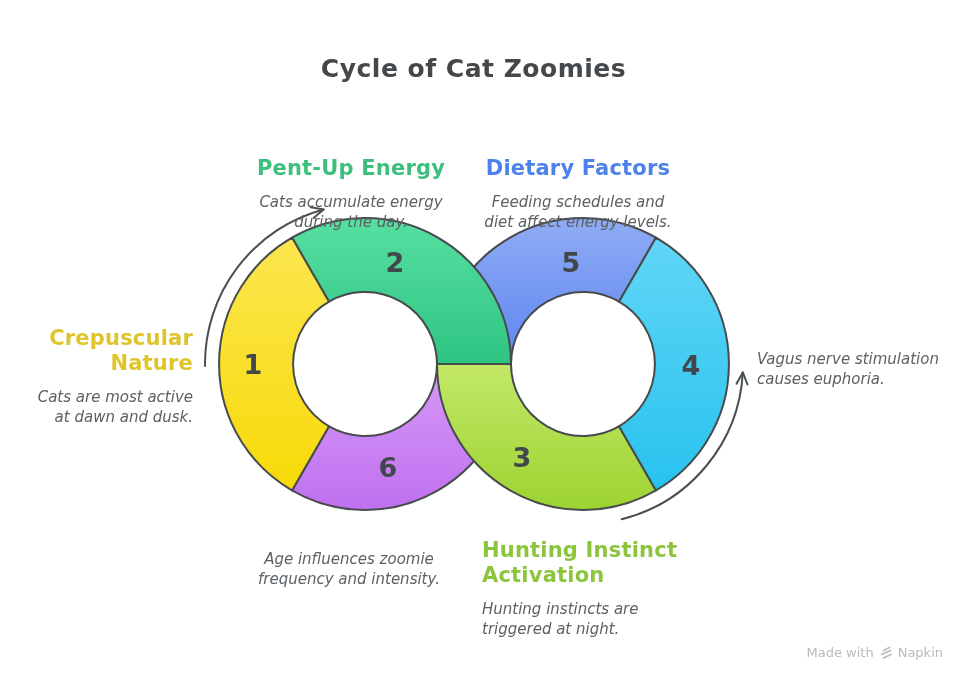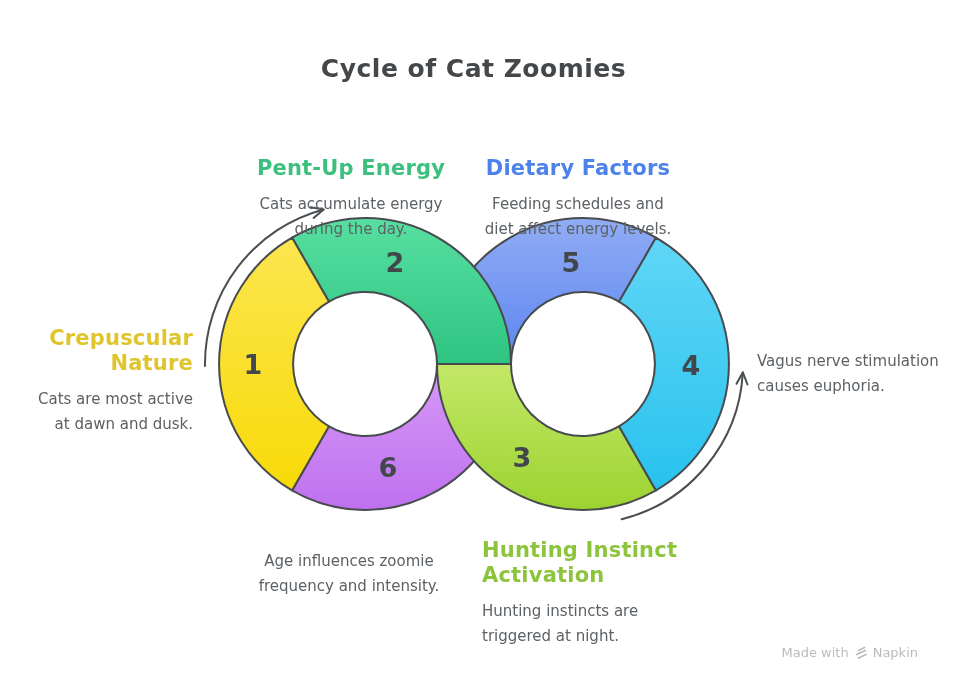--- a/index.html
+++ b/index.html
@@ -26,42 +26,43 @@
   .label-heading {
     font-size: 21px;
     font-weight: bold;
     line-height: 25px;
     white-space: pre-line;
     letter-spacing: 0.2px;
   }
   .label-body {
     margin-top: 11px;
     font-size: 15px;
-    line-height: 25px;
+    line-height: 20px;
     color: #5c6165;
     white-space: pre-line;
+    font-style: italic;
   }
   .block-pent-up   { left: 241px; top: 124px; width: 220px; text-align: center; margin-top: 32px; }
   .block-dietary   { left: 468px; top: 124px; width: 220px; text-align: center; margin-top: 32px; }
   .block-crepuscular { right: 767px; top: 326px; width: 185px; text-align: right; }
   .block-post-litter { left: 757px; top: 338px; width: 190px; text-align: left; }
   .block-age       { left: 239px; top: 538px; width: 220px; text-align: center; }
   .block-hunting   { left: 482px; top: 538px; width: 220px; text-align: left; }
   .block-crepuscular .label-body { margin-top: 11px; }
   .block-post-litter .label-body { }
   .block-age .label-body, .block-hunting .label-body { }
   .segment-number {
     font-family: "DejaVu Sans", sans-serif;
     font-size: 27px;
     font-weight: bold;
     fill: #41474a;
   }
   .footer {
     position: absolute;
-    top: 645px; right: 42px;
+    top: 645px; right: 17px;
     display: flex;
     align-items: flex-end;
     gap: 5px;
     font-size: 13px;
     color: #b9bcbe;
   }
   .footer .napkin-logo-icon { display: inline-block; }
 </style>
 </head>
 <body>

